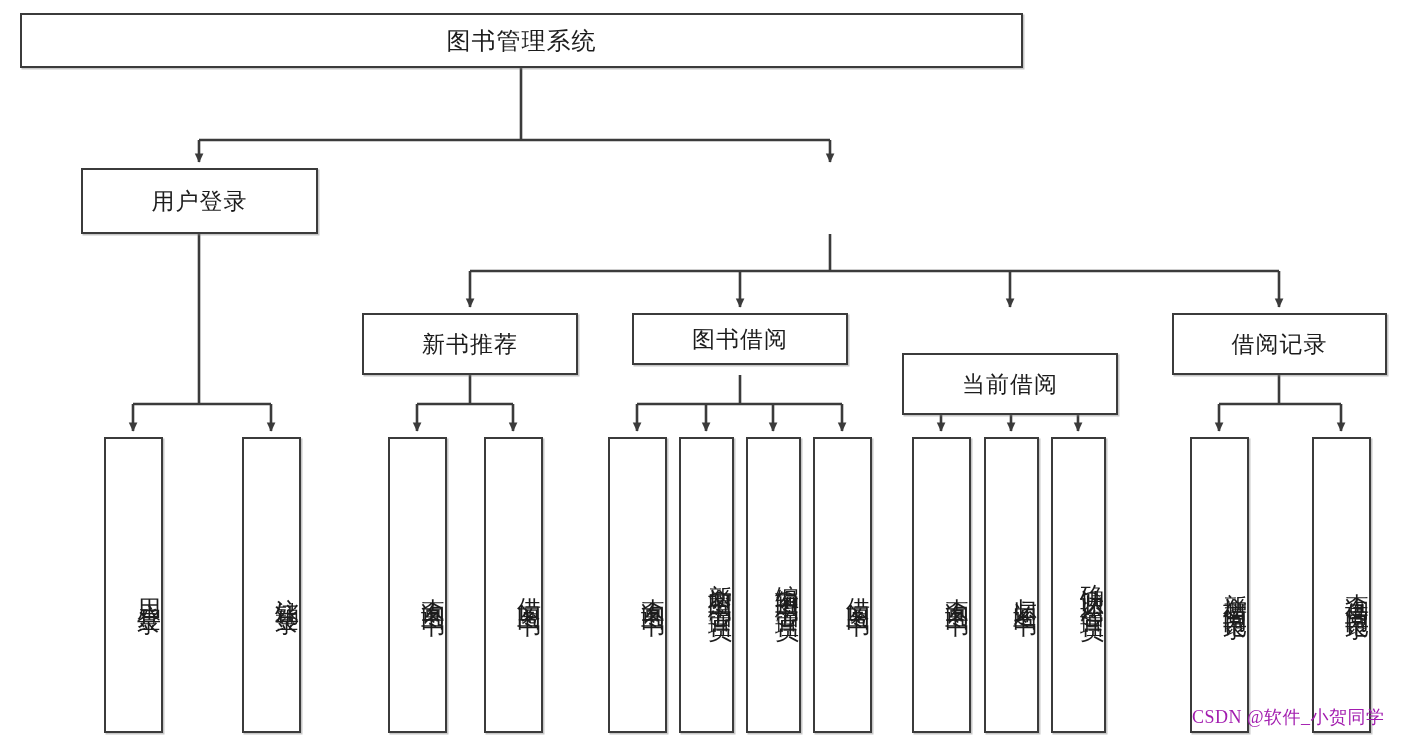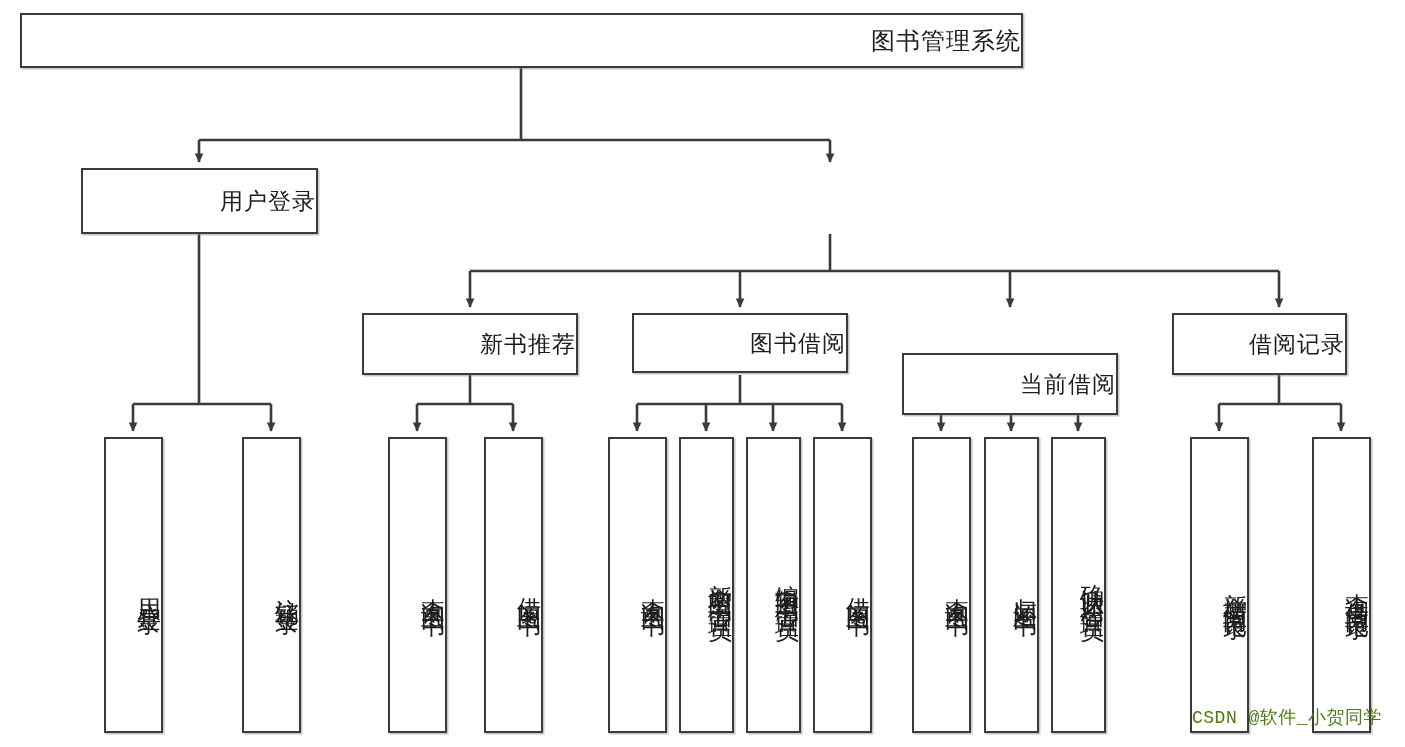--- a/index.html
+++ b/index.html
@@ -25,21 +25,21 @@
     height: 747px;
     pointer-events: none;
   }
   .node {
     position: absolute;
     box-sizing: border-box;
     border: 2.5px solid #3b3b3b;
     background: #ffffff;
     display: flex;
     align-items: center;
-    justify-content: flex-end;
+    justify-content: center;
     color: #1c1c1c;
     box-shadow: 1.5px 1.5px 0 rgba(130,130,130,0.45);
   }
   .node.horiz {
     font-size: 23px;
     letter-spacing: 1px;
   }
   .node.root {
     font-size: 24px;
   }
@@ -52,24 +52,24 @@
     letter-spacing: 5px;
     padding-top: 8px;
     line-height: 1;
   }
   .node.vert.toppad {
     padding-top: 4px;
   }
   .watermark {
     position: absolute;
     font-size: 18px;
-    color: #4d7c0f;
+    color: #a21caf;
     letter-spacing: 0.5px;
     white-space: nowrap;
-    font-family: Liberation Mono, monospace;
+    font-family: Liberation Serif, serif;
   }
 </style>
 </head>
 <body>
 
 <div id="stage">
 
   <svg class="wires" viewBox="0 0 1405 747">
     <defs>
       <marker id="arw" markerWidth="10" markerHeight="10" refX="4.6" refY="8.6" orient="0" markerUnits="userSpaceOnUse">
@@ -124,27 +124,27 @@
     <span>图书管理系统</span>
   </div>
 
   <div class="node horiz" style="left:81px; top:168px; width:237px; height:66px;">
     <span>用户登录</span>
   </div>
 
   <div class="node horiz" style="left:362px; top:313px; width:216px; height:62px;">
     <span>新书推荐</span>
   </div>
-  <div class="node horiz" style="left:632px; top:313px; width:216px; height:60px;">
+  <div class="node horiz" style="left:632px; top:313px; width:216px; height:52px;">
     <span>图书借阅</span>
   </div>
   <div class="node horiz" style="left:902px; top:313px; width:216px; height:62px;margin-top:40px;">
     <span>当前借阅</span>
   </div>
-  <div class="node horiz" style="left:1172px; top:313px; width:175px; height:62px;">
+  <div class="node horiz" style="left:1172px; top:313px; width:215px; height:62px;">
     <span>借阅记录</span>
   </div>
 
   <div class="node vert" style="left:104px; top:437px; width:59px; height:296px;">
     <span>用户登录</span>
   </div>
   <div class="node vert" style="left:242px; top:437px; width:59px; height:296px;">
     <span>注销登录</span>
   </div>
 

